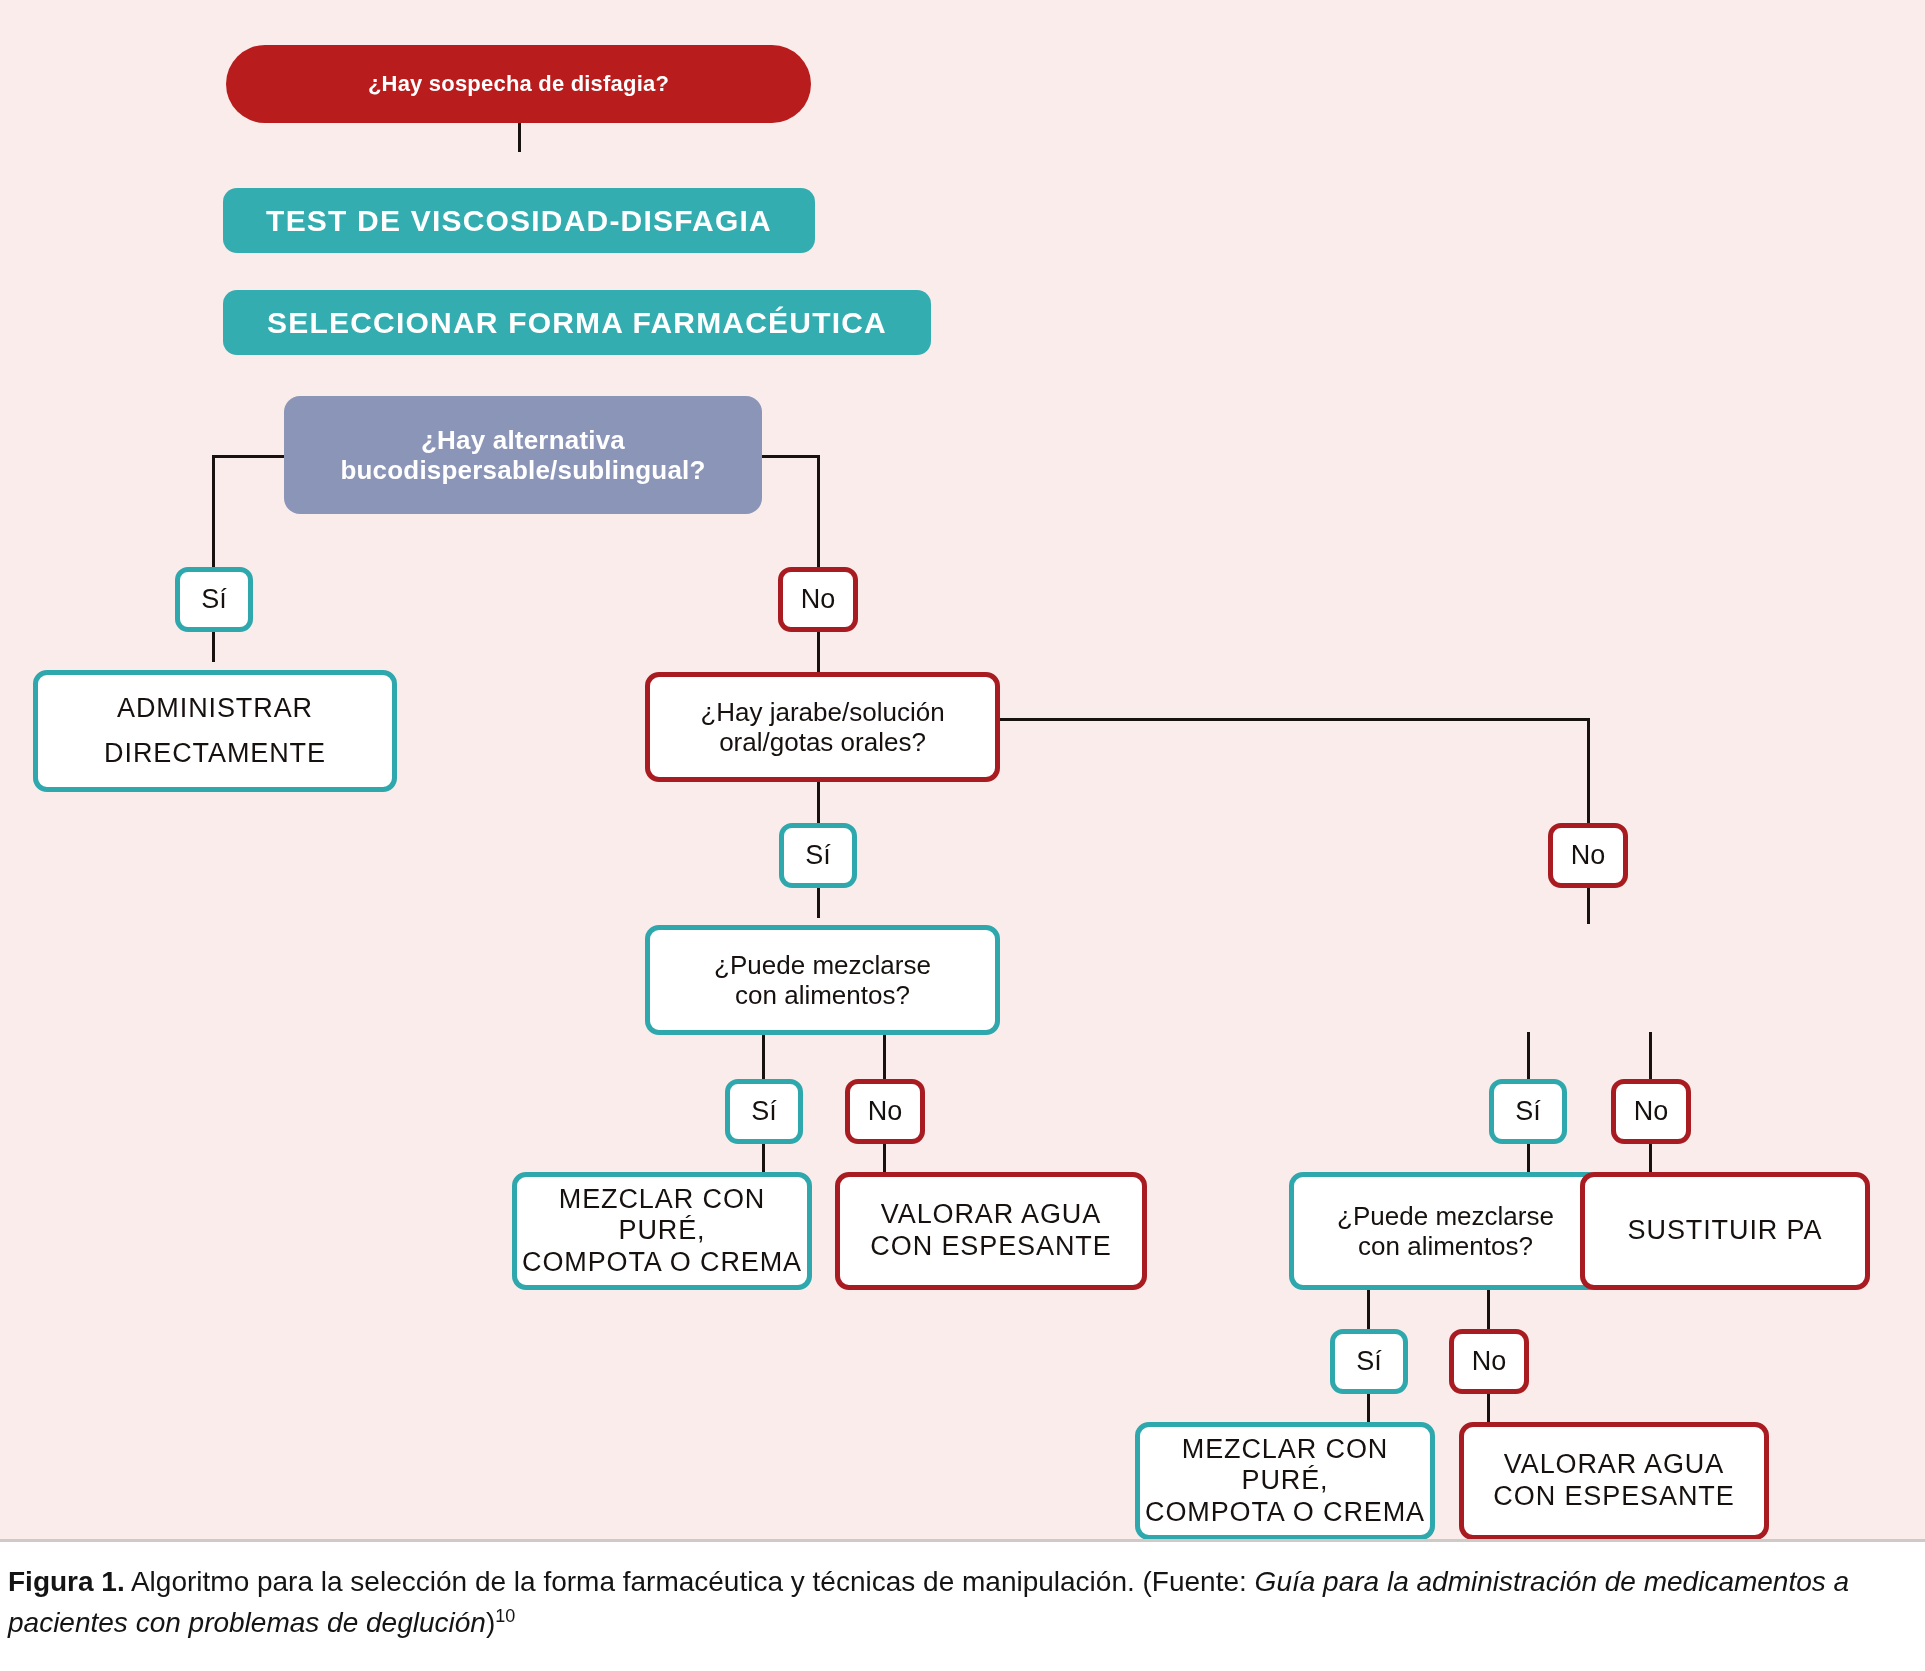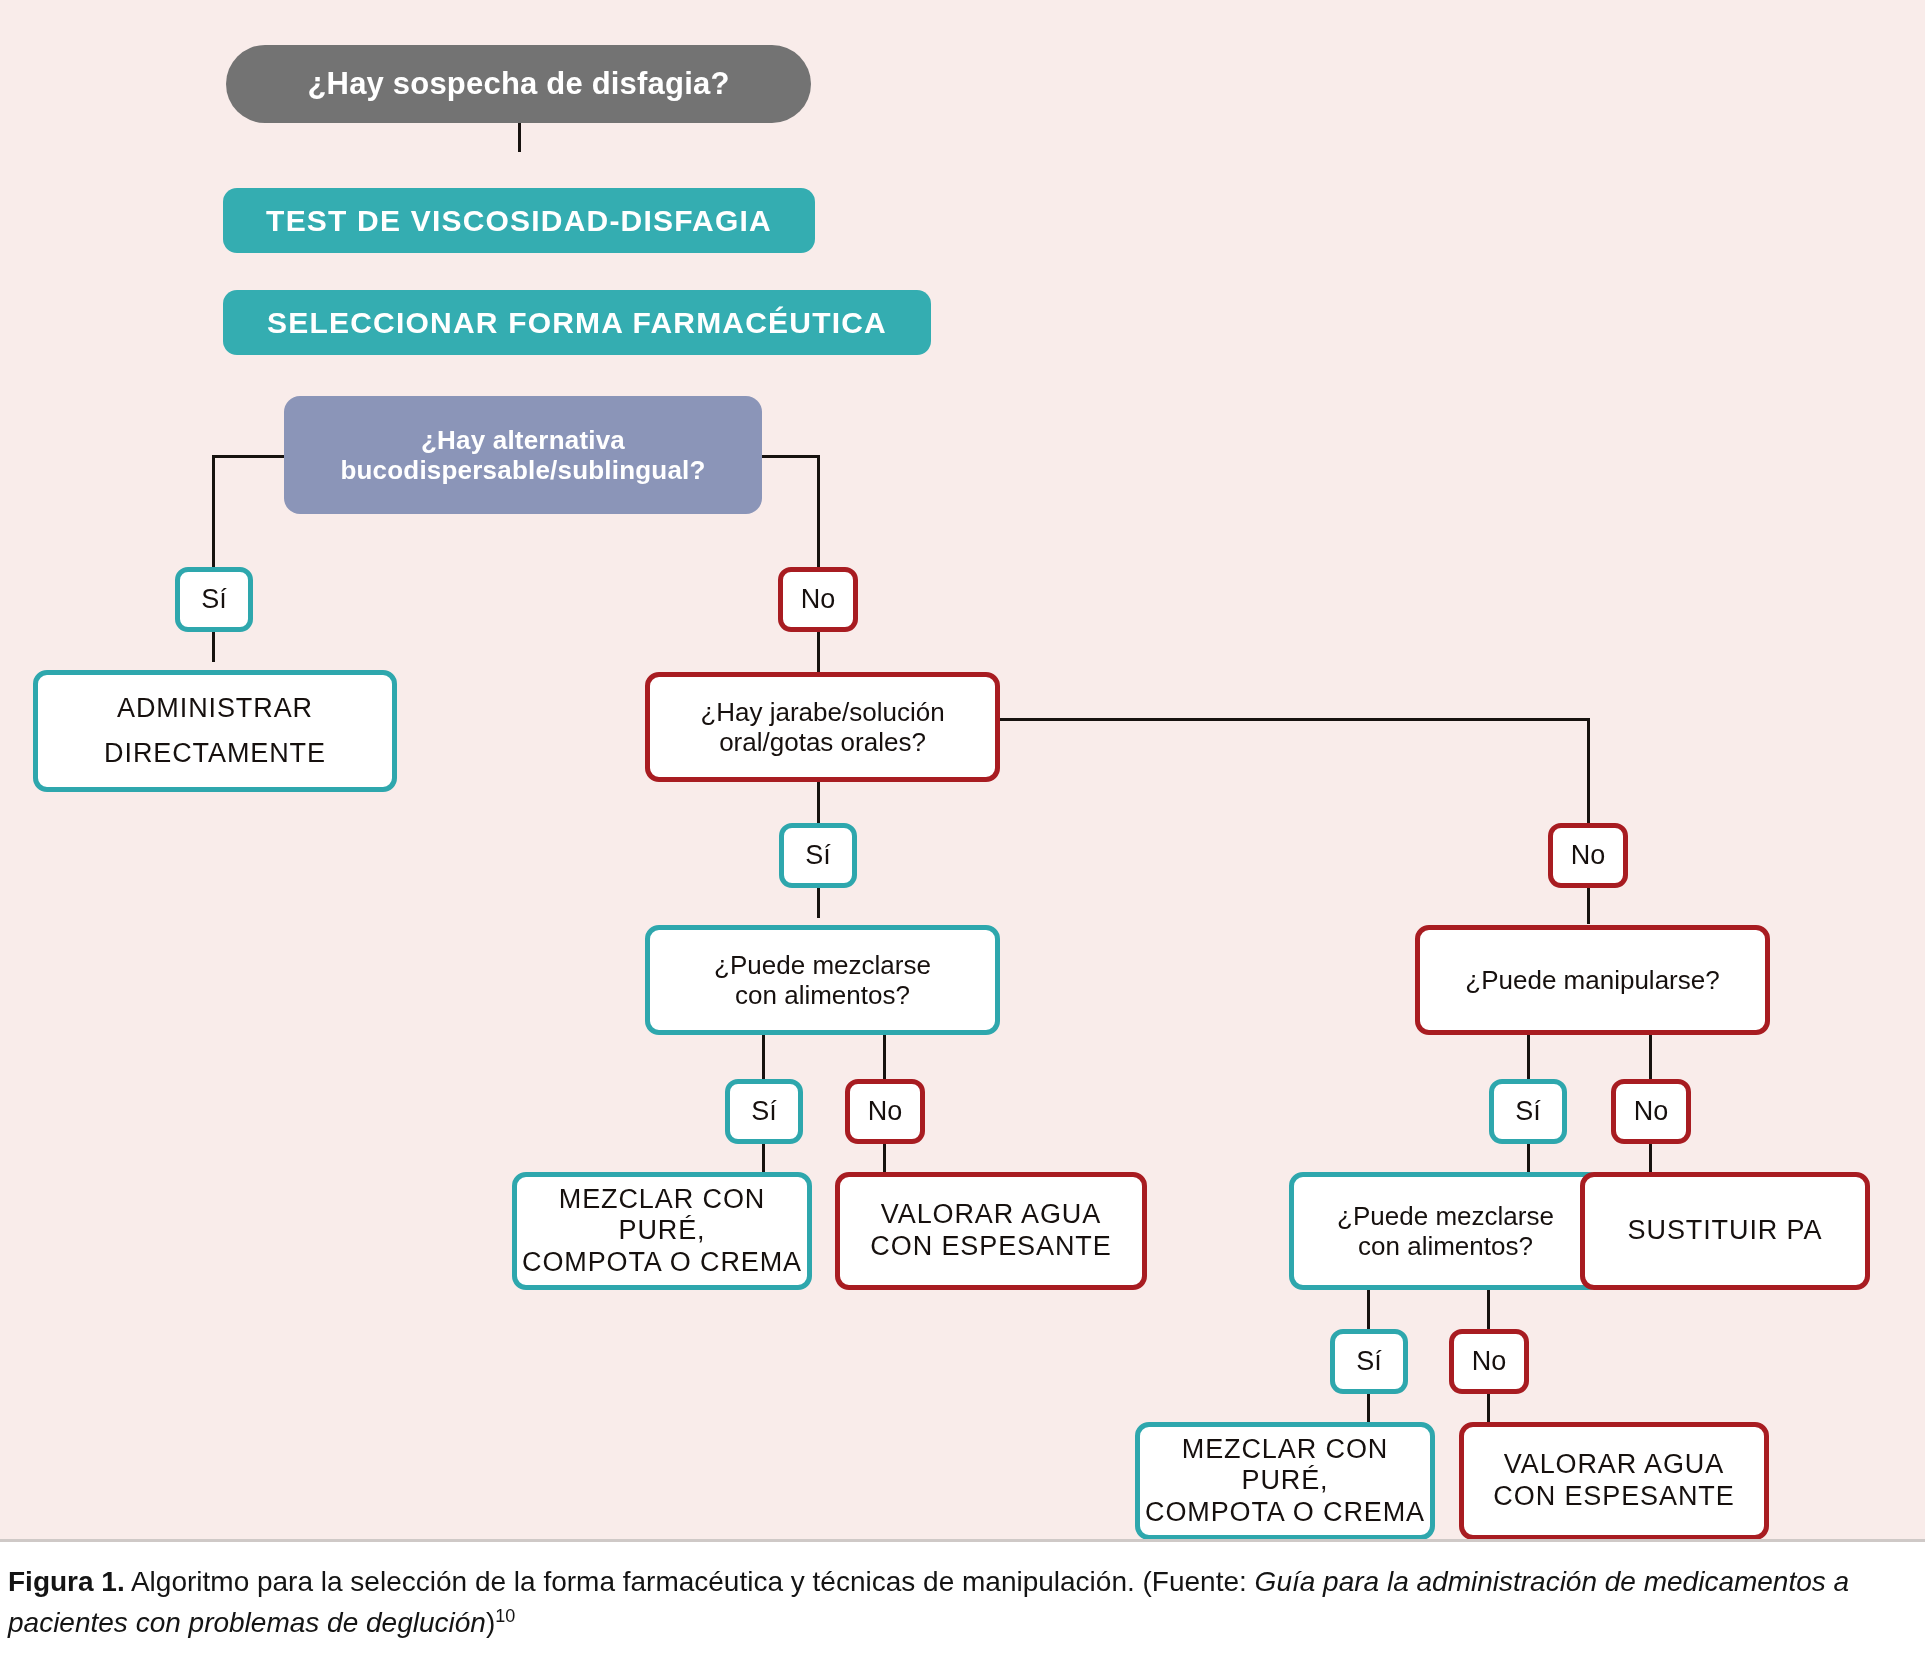--- a/index.html
+++ b/index.html
@@ -25,21 +25,21 @@
     line-height:1.17;
     border-radius:14px;
   }
 
   
   .fill{
     color:#ffffff;
     font-weight:700;
     letter-spacing:.2px;
   }
-  .pill-red{background:#737373;border-radius:44px;font-size:31px;}
+  .pill-red{background:#b91c1c;border-radius:44px;font-size:22px;}
   .pill-teal{background:#34adb1;border-radius:14px;font-size:30px;
              font-family:"Liberation Sans Narrow","Liberation Sans",sans-serif;
              letter-spacing:1.2px;}
   .pill-purple{background:#8b95b8;border-radius:16px;font-size:26px;font-weight:700;}
 
   
   .out{background:#ffffff;color:#16100e;}
   .out-teal{border:5px solid #2ea7ad;}
   .out-red{border:5px solid #a81c21;}
 
@@ -156,23 +156,20 @@
 
   <div class="chip chip-red" style="left:1548px;top:823px;width:80px;height:65px;">
     <span>No</span>
   </div>
 
   <div class="node out out-teal q" style="left:645px;top:925px;width:355px;height:110px;flex-direction:column;">
     <span>¿Puede mezclarse</span>
     <span>con alimentos?</span>
   </div>
 
-  <div class="node out out-red q" style="left:1415px;top:925px;width:355px;height:110px;">
-    <span>¿Puede manipularse?</span>
-  </div>
 
   <div class="chip chip-teal" style="left:725px;top:1079px;width:78px;height:65px;">
     <span>Sí</span>
   </div>
   <div class="chip chip-red" style="left:845px;top:1079px;width:80px;height:65px;">
     <span>No</span>
   </div>
 
   <div class="chip chip-teal" style="left:1489px;top:1079px;width:78px;height:65px;">
     <span>Sí</span>

